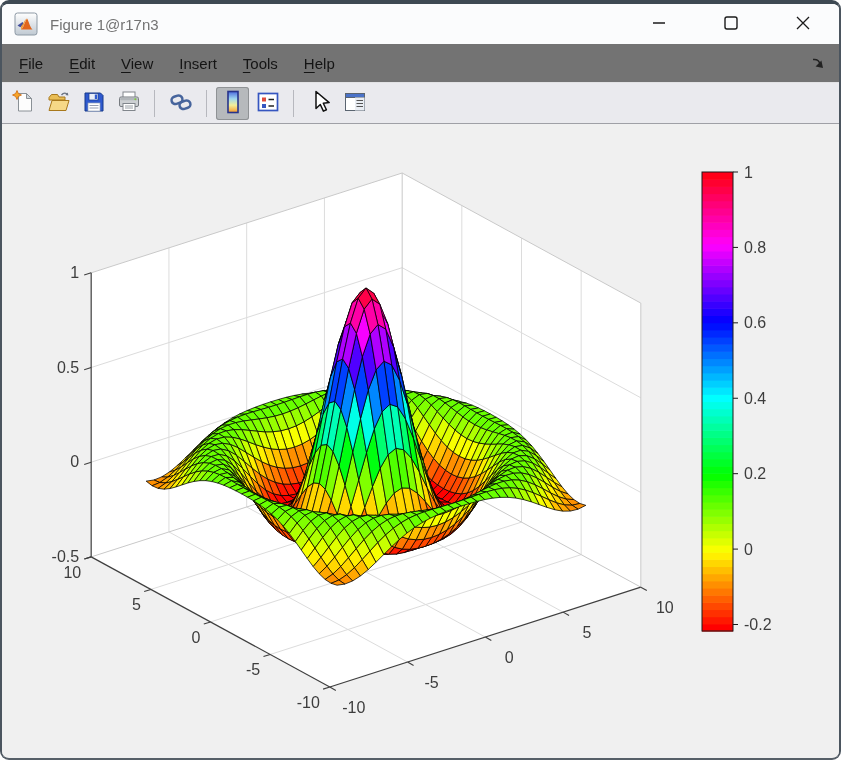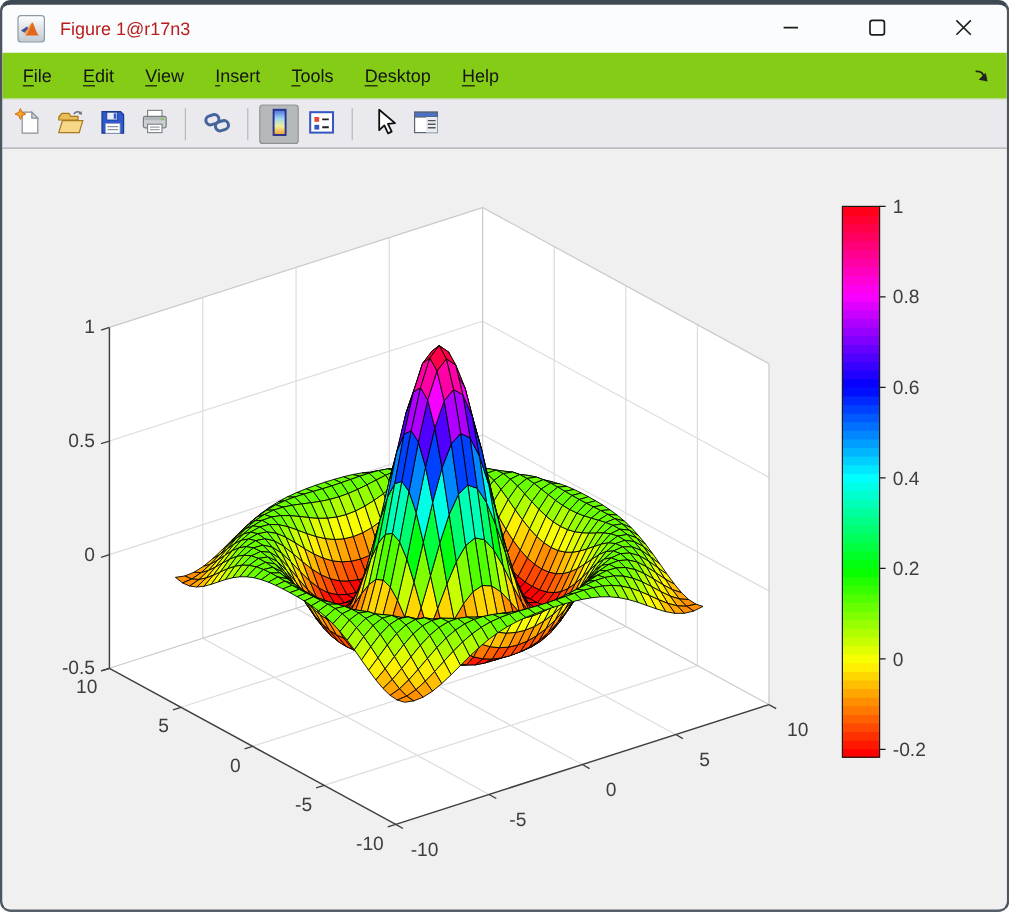--- a/index.html
+++ b/index.html
@@ -5,24 +5,24 @@
   * { margin:0; padding:0; box-sizing:border-box; }
   body { background:#ffffff; font-family:"Liberation Sans", sans-serif; }
   .window {
     position:relative; width:841px; height:760px; overflow:hidden;
     border-radius:9px; background:#f0f0f0;
     border-top:4px solid #3e4953; border-left:2px solid #4b555f;
     border-right:2px solid #4b555f; border-bottom:2px solid #565f68;
   }
   .titlebar { height:40px; background:#fbfcfd; display:flex; align-items:center; }
   .app-icon { margin-left:12px; width:24px; height:24px; display:flex; }
-  .title-text { margin-left:12px; font-size:15px; color:#b91c1c; }
+  .title-text { margin-left:12px; font-size:15px; color:#737373; }
   .win-controls { margin-left:auto; display:flex; height:100%; }
   .win-btn { width:72px; height:100%; border:0; background:transparent; display:flex; align-items:center; justify-content:center; cursor:default; }
-  .menubar { height:39px; background:#84cc16; border-bottom:1px solid #e2e2e4; display:flex; align-items:center; padding:0 4px; }
+  .menubar { height:39px; background:#737373; border-bottom:1px solid #e2e2e4; display:flex; align-items:center; padding:0 4px; }
   .menu-item { font-size:15px; color:#141414; padding:0 13px; background:transparent; border:0; height:100%; }
   .menu-item u { text-underline-offset:3px; }
   .menu-overflow { margin-left:auto; margin-right:10px; border:0; background:transparent; display:flex; }
   .toolbar { height:41px; background:#eaeaee; border-bottom:1px solid #9fa0a6; display:flex; align-items:center; padding:0 4px; }
   .tb-btn { width:33px; height:33px; border:0; background:transparent; border-radius:3px; display:flex; align-items:center; justify-content:center; margin:0 1px; }
   .tb-btn.pressed { background:#b6b9bc; box-shadow: inset 0 0 0 1px #8f9295; }
   .tb-sep { width:1px; height:27px; background:#b7b8be; margin:0 8px; }
   .canvas-area { position:relative; width:837px; height:633px; background:#f0f0f0; }
   .canvas-area svg { position:absolute; left:0; top:0; }
   text { font-family:"Liberation Sans", sans-serif; }
@@ -64,21 +64,20 @@
             </svg></span>
         </button>
       </div>
   </div>
   <div class="menubar" id="menubar">
       <button class="menu-item"><u>F</u>ile</button>
       <button class="menu-item"><u>E</u>dit</button>
       <button class="menu-item"><u>V</u>iew</button>
       <button class="menu-item"><u>I</u>nsert</button>
       <button class="menu-item"><u>T</u>ools</button>
-      <button class="menu-item"><u>D</u>esktop</button>
       <button class="menu-item"><u>H</u>elp</button>
       <button class="menu-overflow">
         <svg width="14" height="14" viewBox="0 0 14 14">
           <path d="M2 3.5c4.5-.5 6.5 1.5 7 5" fill="none" stroke="#222" stroke-width="1.5"></path>
           <path d="M12 12L4.6 10.4 10.4 4.6z" fill="#222"></path>
         </svg>
       </button>
     </div>
   <div class="toolbar" id="toolbar">
       <button class="tb-btn">

